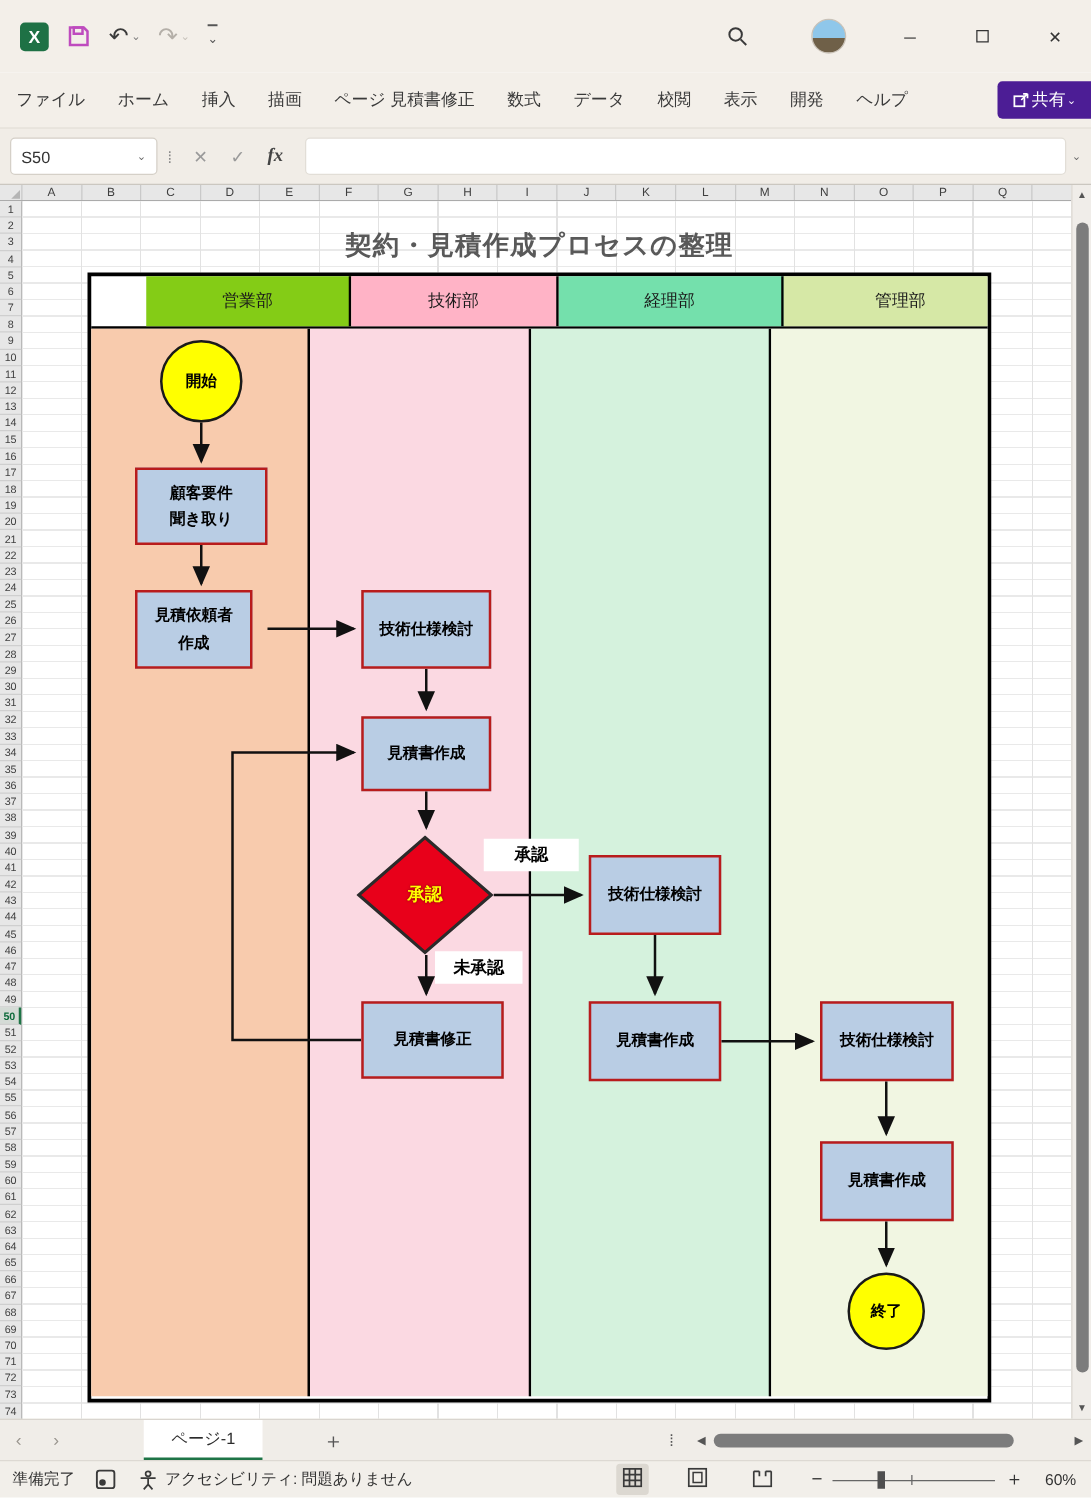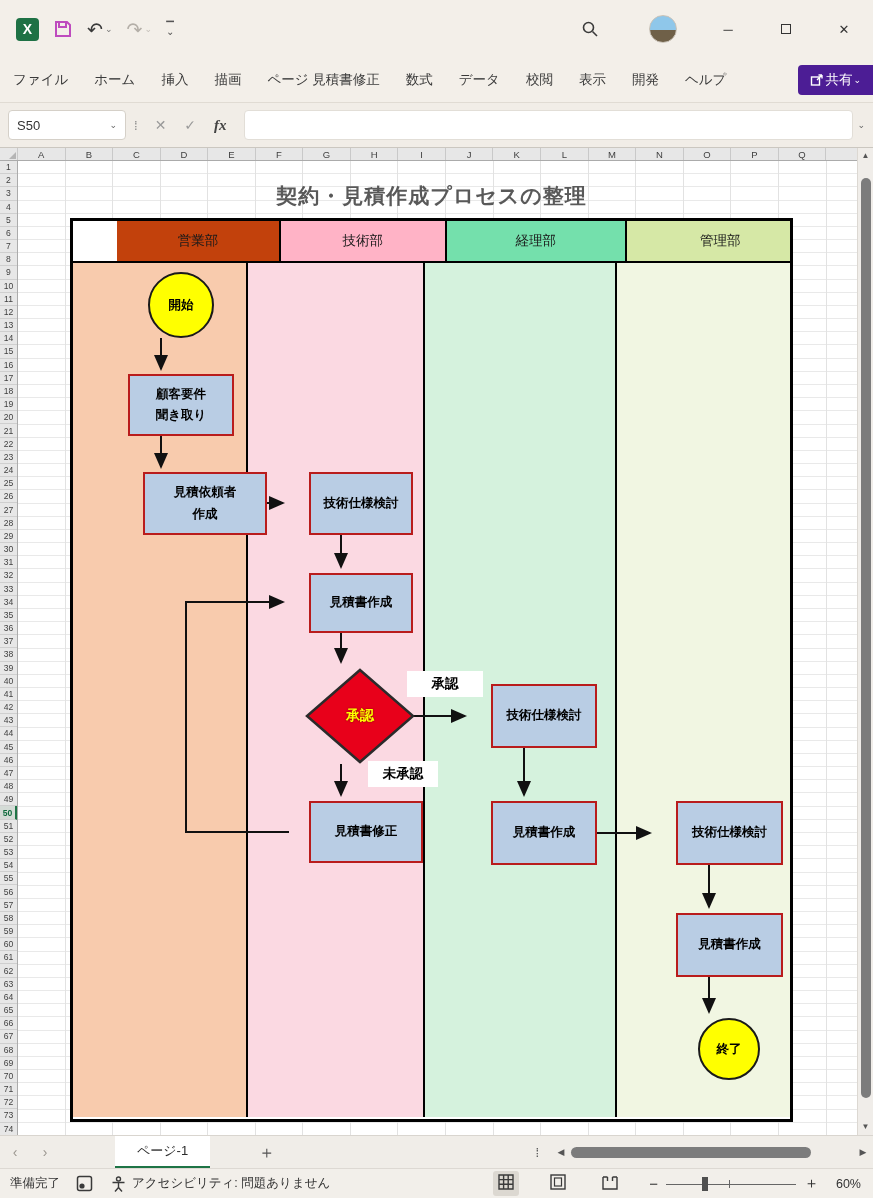--- a/index.html
+++ b/index.html
@@ -93,21 +93,21 @@
                  font-size:21px; font-weight:bold; color:#595959; letter-spacing:1px; }
   #chart { position:absolute; top:218px; left:70px; width:723px; height:904px;
            border:3px solid #000; background:#fff; }
   #lane-headers { display:flex; height:42px; border-bottom:2.5px solid #000; }
   .lanehead { display:flex; align-items:center; justify-content:center;
               font-size:13.5px; color:#1a1a1a; border-right:2.5px solid #000; }
   .lanehead:last-child { border-right:none; }
   #lane-bodies { display:flex; height:853.5px; }
   .lanebody { border-right:2.5px solid #000; height:100%; }
   .lanebody:last-child { border-right:none; }
-  #shapes { position:absolute; top:0; left:0; width:717px; height:898px;margin-left:20px; }
+  #shapes { position:absolute; top:0; left:0; width:717px; height:898px; }
   #edges { position:absolute; top:0; left:0; pointer-events:none; }
   .node { position:absolute; display:flex; flex-direction:column; align-items:center;
           justify-content:center; text-align:center; font-weight:bold; color:#000; }
   .proc { background:#B9CDE4; border:2px solid #b91c1c; font-size:12.5px; line-height:1.7; }
   .term { background:#FFFF00; border:2.5px solid #1a1a1a; border-radius:50%;
           font-size:12.5px; }
   .decision-wrap { position:absolute; }
   .decision-label { position:absolute; inset:0; display:flex; align-items:center;
                     justify-content:center; color:#FFFF00; font-weight:bold;
                     font-size:14px; text-shadow:0 0 2px #7a0000; }
@@ -320,21 +320,21 @@
     <div class="rowcell">71</div>
     <div class="rowcell">72</div>
     <div class="rowcell">73</div>
     <div class="rowcell">74</div>
   </div>
 <div id="cells"></div>
 
 <div id="chart-title">契約・見積作成プロセスの整理</div>
 <div id="chart">
   <div id="lane-headers">
-      <div class="lanehead" style="width: 175px; background: #c2410c; margin-left: 44px;">営業部</div>
+      <div class="lanehead" style="width: 175px; background: #84cc16; margin-left: 44px;">営業部</div>
       <div class="lanehead" style="width: 177px; background: rgb(255, 179, 198);">技術部</div>
       <div class="lanehead" style="width: 192px; background: rgb(116, 224, 172);">経理部</div>
       <div class="lanehead" style="width: 173px; background: rgb(214, 232, 166); padding-left: 24px;">管理部</div>
     </div>
   <div id="lane-bodies">
       <div class="lanebody" style="width: 175px; background: rgb(248, 203, 173);"></div>
       <div class="lanebody" style="width: 177px; background: rgb(251, 217, 226);"></div>
       <div class="lanebody" style="width: 192px; background: rgb(213, 242, 221);"></div>
       <div class="lanebody" style="width: 173px; background: rgb(241, 246, 226);"></div>
     </div>
@@ -362,21 +362,21 @@
   </svg>
 
   <div id="shapes">
     <div class="node term" style="left:55px; top:51px; width:66px; height:66px;">
       <span>開始</span>
     </div>
     <div class="node proc" style="left:35px; top:153px; width:106px; height:62px;">
       <span>顧客要件</span>
       <span>聞き取り</span>
     </div>
-    <div class="node proc" style="left:50px; top:251px; width:124px; height:63px;text-align:right;">
+    <div class="node proc" style="left:35px; top:251px; width:94px; height:63px;text-align:right;">
       <span>見積依頼者</span>
       <span>作成</span>
     </div>
     <div class="node proc" style="left:216px; top:251px; width:104px; height:63px;">
       <span>技術仕様検討</span>
     </div>
     <div class="node proc" style="left:216px; top:352px; width:104px; height:60px;">
       <span>見積書作成</span>
     </div>
 

